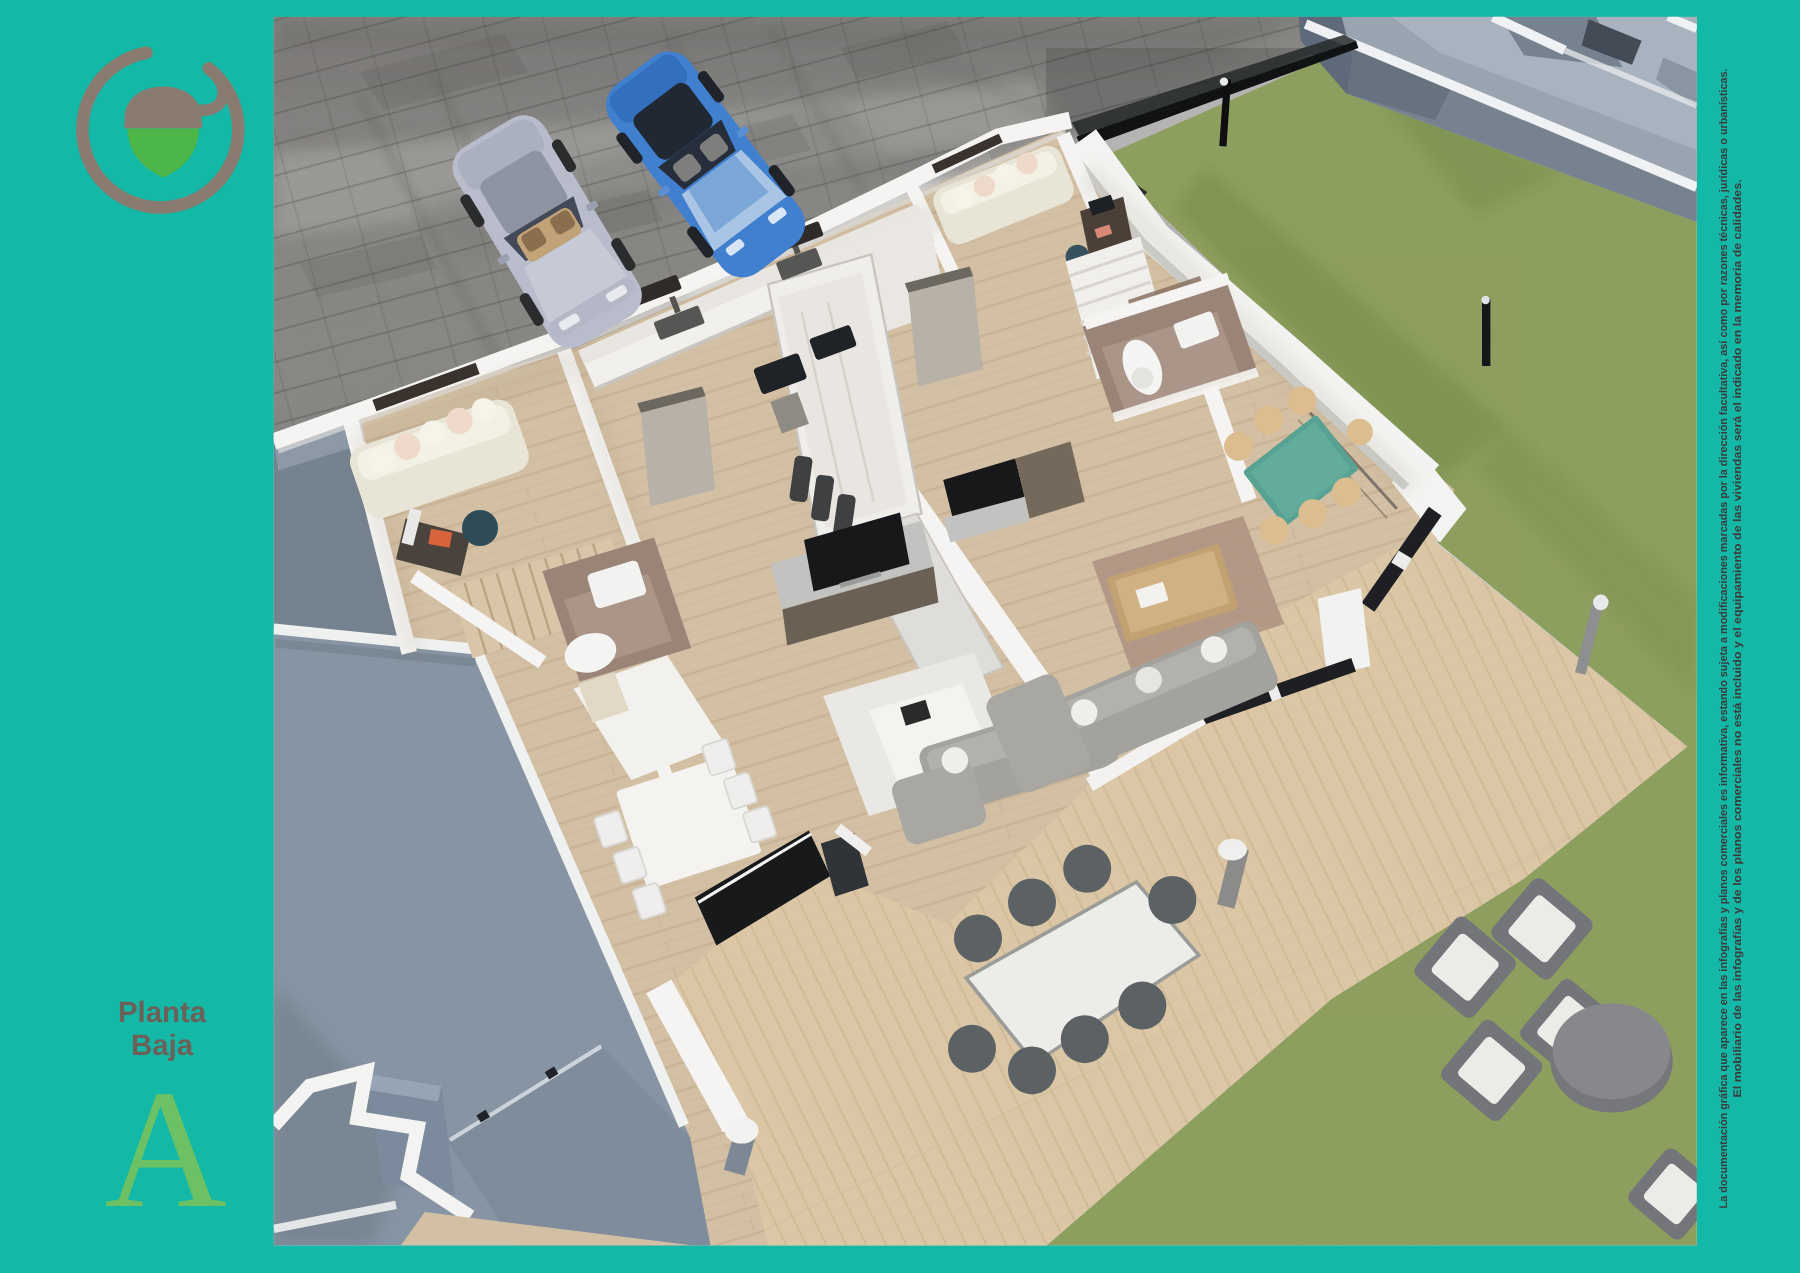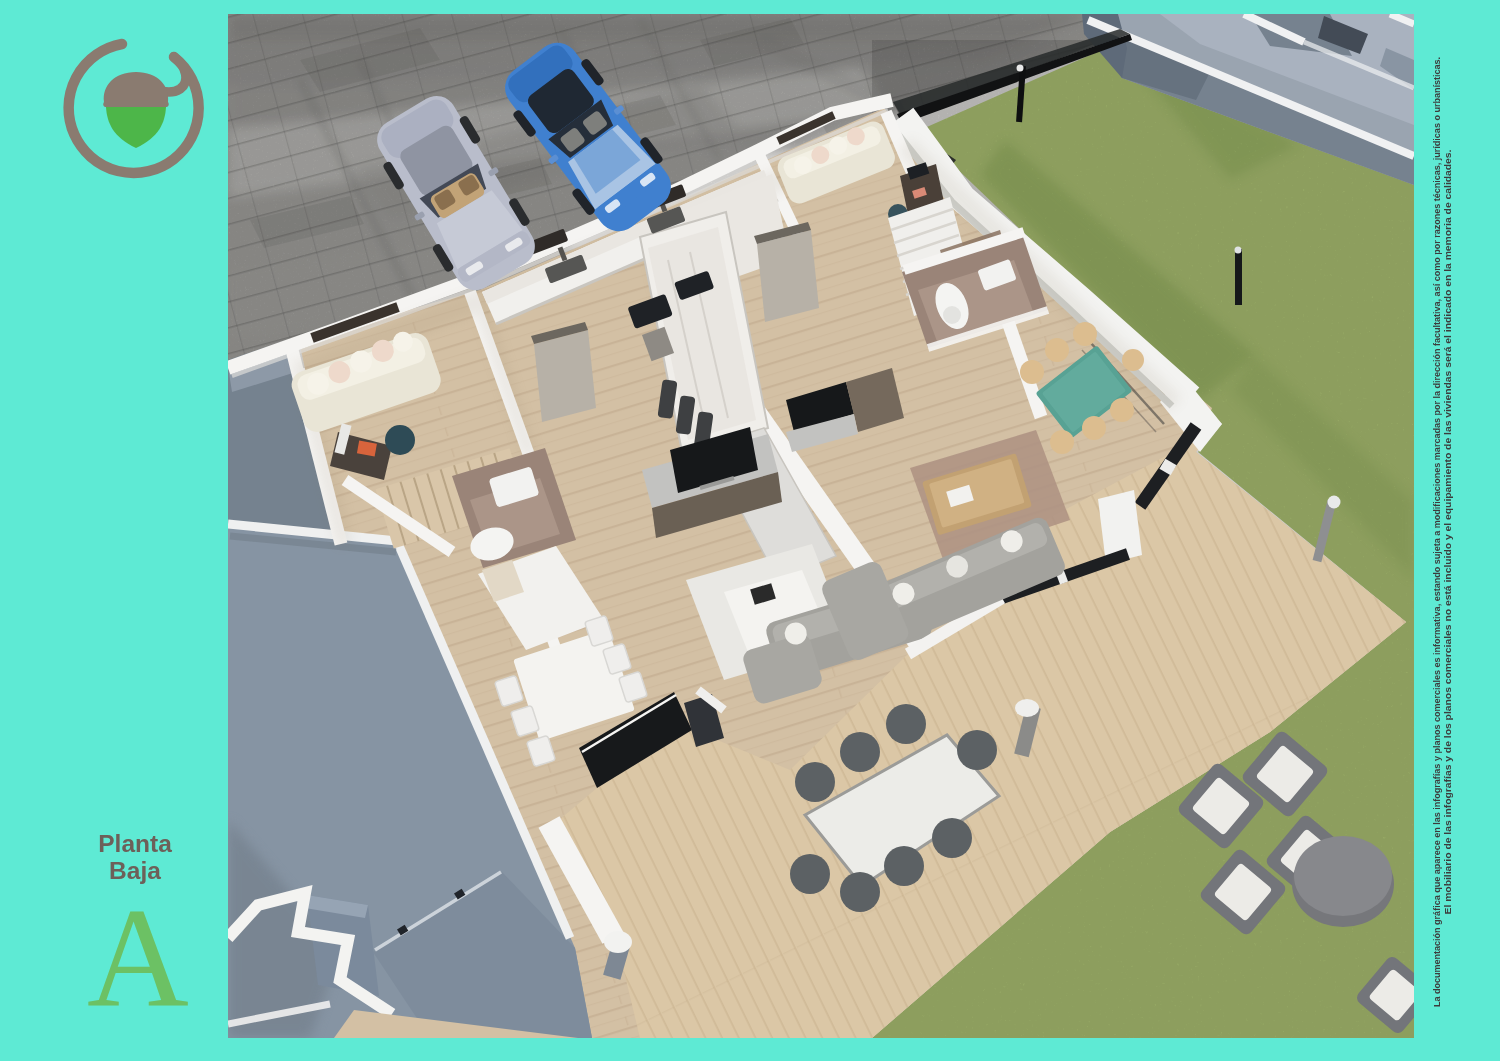--- a/index.html
+++ b/index.html
@@ -1,16 +1,16 @@
 <!DOCTYPE html>
 <html><head>
 <meta charset="utf-8">
 <style>
 html,body{margin:0;padding:0;background:#ffffff;}
-#page{position:relative;width:1500px;height:1061px;background:#5eead4;overflow:hidden;font-family:"Liberation Sans",sans-serif;}
+#page{position:relative;width:1500px;height:1061px;background:#14b8a6;overflow:hidden;font-family:"Liberation Sans",sans-serif;}
 </style>
 </head>
 <body>
 <div id="page">
 <svg width="1500" height="1061" viewBox="0 0 1500 1061" xmlns="http://www.w3.org/2000/svg">
 <defs>
 <clipPath id="rend">
           <path d="M228,14 H1414 V1038 H228 Z"></path>
         </clipPath>
 <pattern id="woodU" width="600" height="22" patternUnits="userSpaceOnUse" patternTransform="rotate(-17)">

